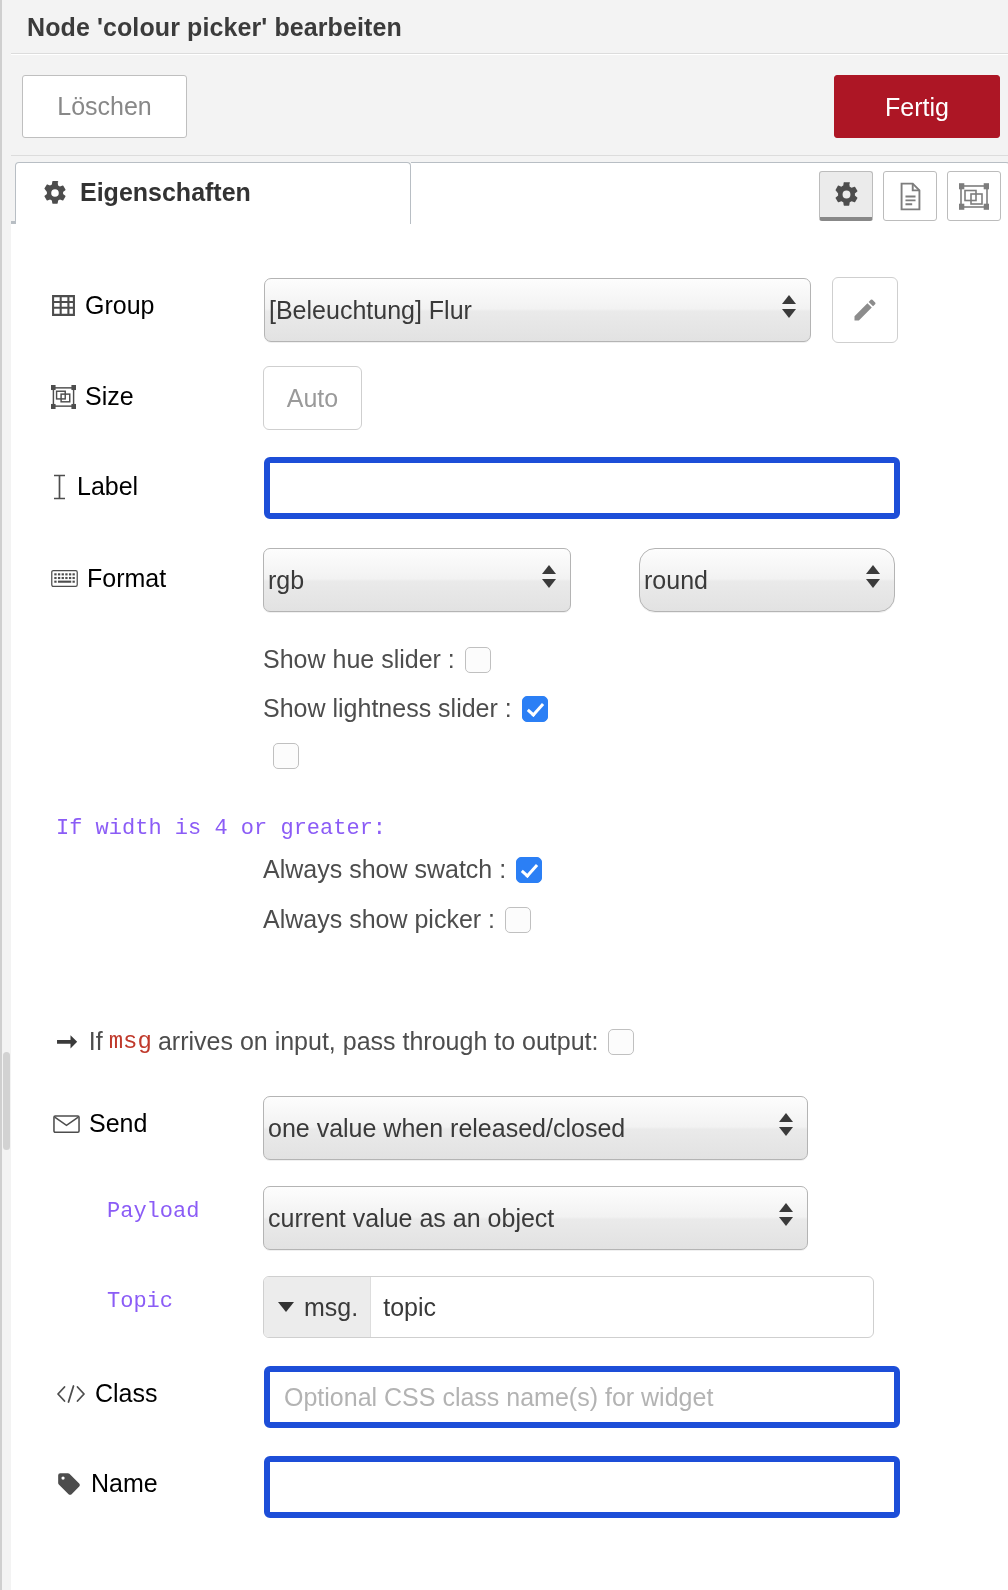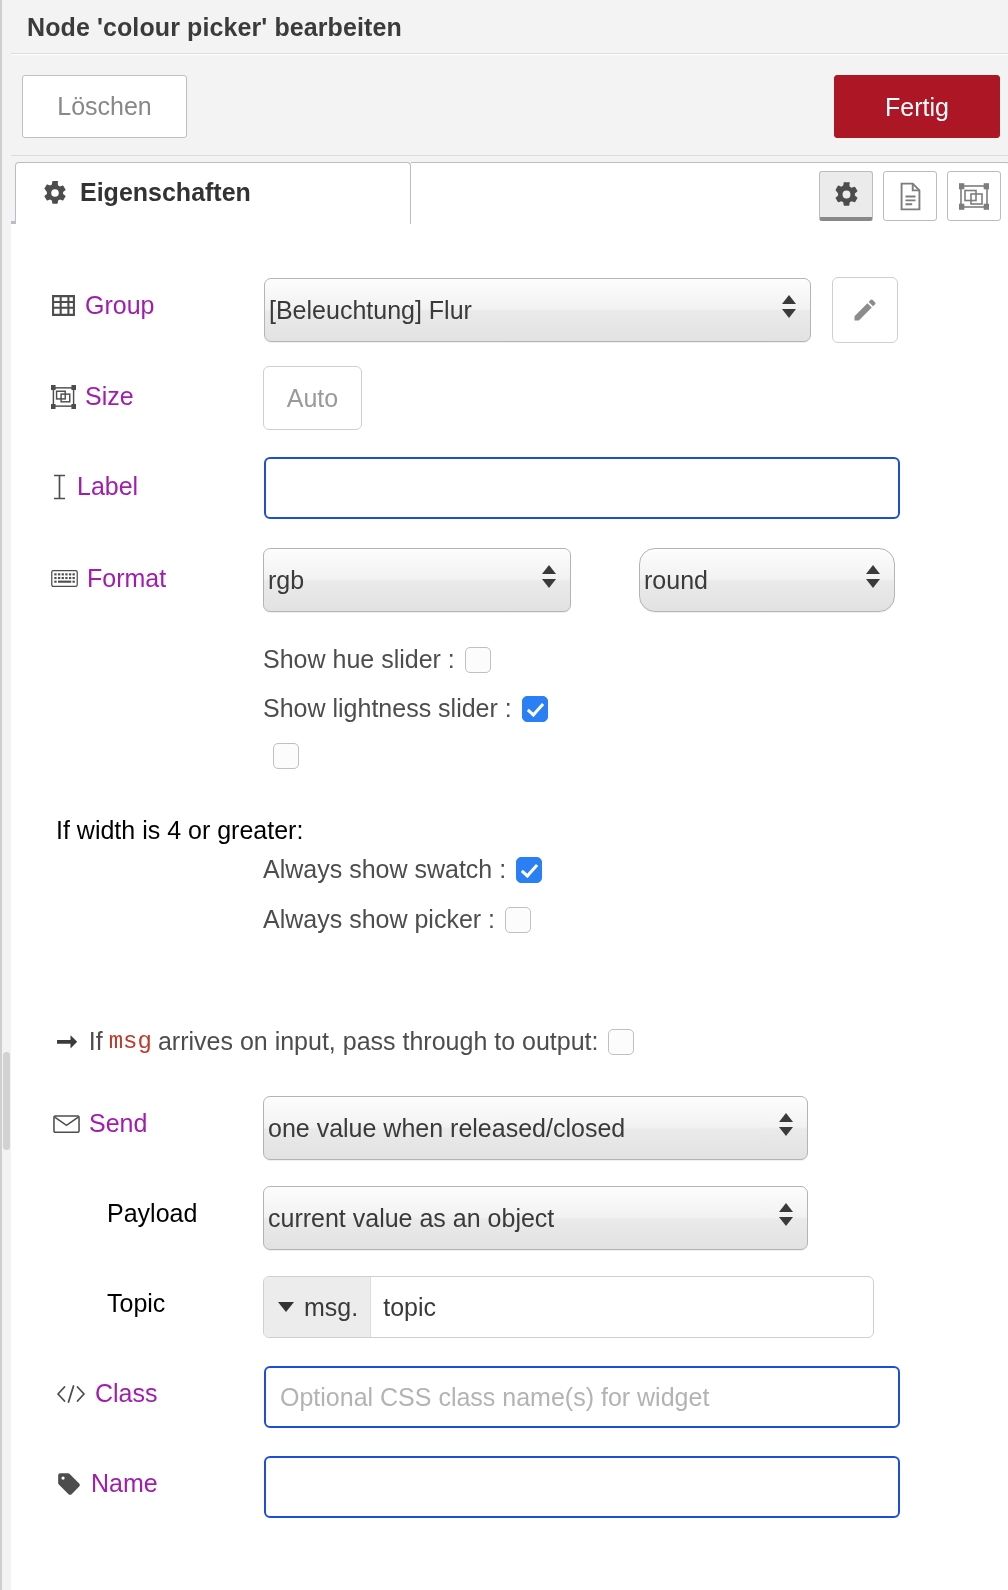--- a/index.html
+++ b/index.html
@@ -210,32 +210,33 @@
   }
 
   .row {
     position: absolute;
     left: 0;
     width: 999px;
   }
   .lbl {
     position: absolute;
     font-size: 25px;
-    color: #a21caf;
+    color: #000000;
     white-space: nowrap;
     display: flex;
     align-items: center;
     gap: 9px;
     text-align: right;
   }
   .lbl-plain {
     position: absolute;
-    font-size: 25px;
-    color: #000000;
-    white-space: nowrap;
+    font-size: 22px;
+    color: #8b5cf6;
+    white-space: nowrap;
+    font-family: Liberation Mono, monospace;
   }
 
   
   .sel {
     position: absolute;
     box-sizing: border-box;
     height: 64px;
     border: 1px solid #b4b4b4;
     border-radius: 7px;
     background: linear-gradient(#fdfdfd 0%, #f2f2f2 48%, #eaeaea 52%, #e2e2e2 100%);
@@ -270,21 +271,21 @@
   }
   .sel .arrows i.dn {
     border-top: 9px solid #3a3a3a;
   }
 
   
   .inp {
     position: absolute;
     box-sizing: border-box;
     height: 62px;
-    border: 2px solid #1d4ed8;
+    border: 6px solid #1d4ed8;
     border-radius: 6px;
     background: #ffffff;
     font-family: "Liberation Sans", sans-serif;
     font-size: 25px;
     color: #3a3a3a;
     padding: 0 14px;
     outline: none;
   }
   .inp::placeholder { color: #b3b3b3; opacity: 1; }
 

